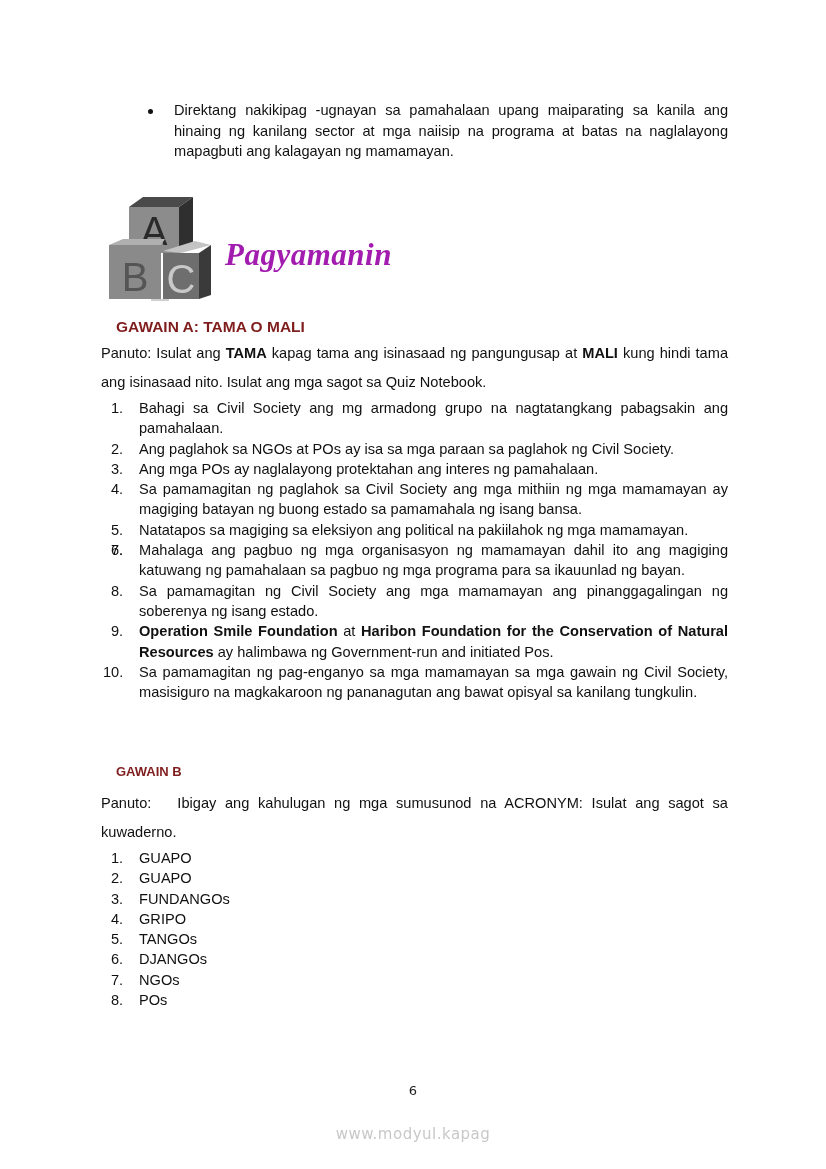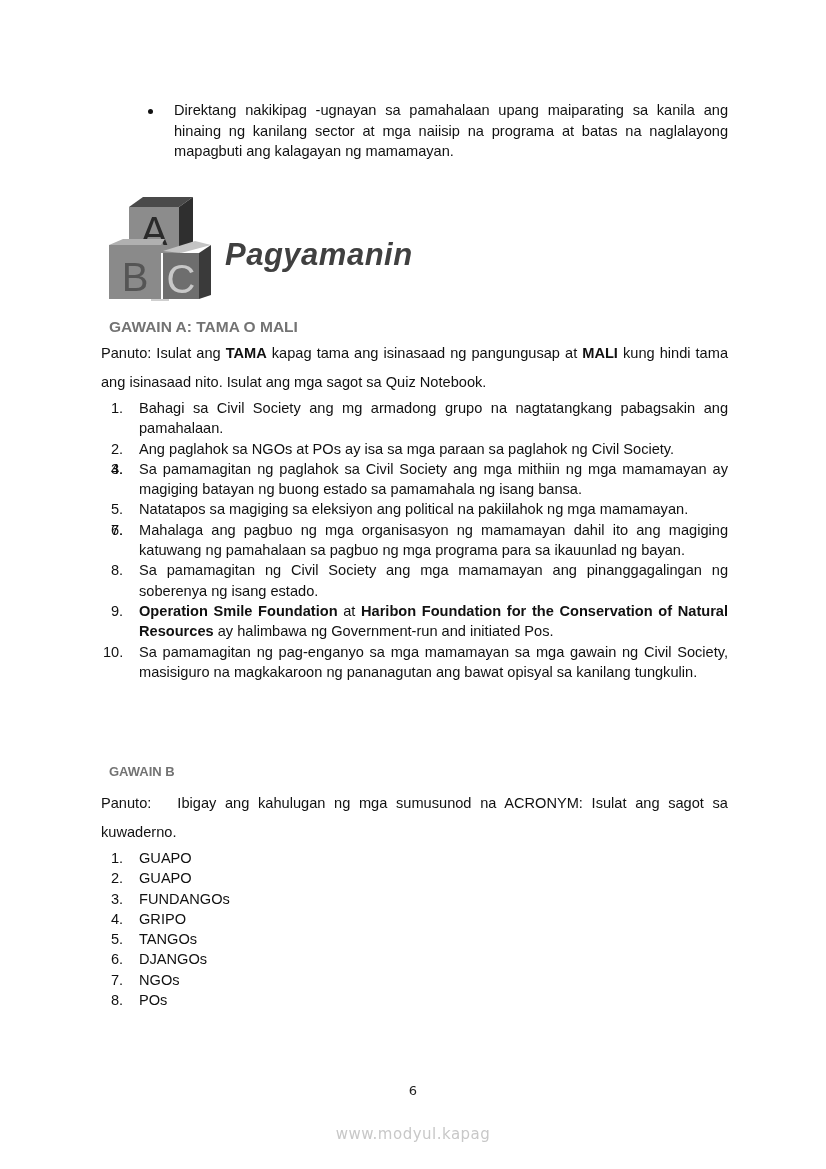--- a/index.html
+++ b/index.html
@@ -7,24 +7,24 @@
          font-family: "Liberation Sans", sans-serif; color: #111; }
   .page { position: absolute; left: 0; top: 0; width: 826px; height: 1169px; }
 
   .bullet-block { position: absolute; left: 148px; top: 100px; width: 580px; }
   .bullet-dot { position: absolute; left: 0; top: 9px; width: 5px; height: 5px; border-radius: 50%; background: #111; }
   .bullet-text { margin-left: 26px; font-size: 14.6px; line-height: 20.5px; text-align: justify; }
 
   .section-head { position: absolute; left: 105px; top: 193px; height: 110px; width: 400px; }
   .blocks { position: absolute; left: 0; top: 0; width: 110px; height: 110px; }
   .section-title { position: absolute; left: 120px; top: 44px;
-                   font-family: Liberation Sans, sans-serif; font-weight: bold; font-style: italic;
-                   font-size: 31px; color: #404040; letter-spacing: 0.5px; }
+                   font-family: Liberation Serif, serif; font-weight: bold; font-style: italic;
+                   font-size: 31px; color: #a21caf; letter-spacing: 0.5px; }
 
-  .heading { position: absolute; left: 109px; font-weight: bold; color: #737373; }
+  .heading { position: absolute; left: 116px; font-weight: bold; color: #7f1d1d; }
   .h-a { top: 318px; font-size: 15.5px; }
   .h-b { top: 764px; font-size: 13px; }
 
   .para { position: absolute; left: 101px; width: 627px; font-size: 14.6px; line-height: 29px; text-align: justify; }
   .p-a { top: 339px; }
   .p-b { top: 789px; }
 
   ol.items { position: absolute; margin: 0; padding: 0; list-style: none; font-size: 14.6px; line-height: 20.3px; }
   ol.items li { position: relative; padding-left: 38px; text-align: justify; }
   ol.items li .num { position: absolute; left: 10px; top: 0; }
@@ -67,21 +67,21 @@
     </svg>
     <div class="section-title">Pagyamanin</div>
   </div>
 
   <div class="heading h-a">GAWAIN A: TAMA O MALI</div>
   <div class="para p-a"><span>Panuto: Isulat ang </span><b>TAMA</b><span> kapag tama ang isinasaad ng pangungusap at </span><b>MALI</b><span> kung hindi tama ang isinasaad nito.  Isulat ang mga sagot sa Quiz Notebook.</span></div>
 
   <ol class="items list-a">
     <li><span class="num">1.</span><span> Bahagi sa Civil Society ang mg armadong grupo na nagtatangkang pabagsakin ang pamahalaan.</span></li>
     <li><span class="num">2.</span><span>Ang paglahok sa NGOs at POs ay isa sa mga paraan sa paglahok ng Civil Society.</span></li>
-    <li><span class="num">3.</span></li>
+    <li><span class="num">3.</span><span>Ang mga POs ay naglalayong protektahan ang interes ng pamahalaan.</span></li>
     <li><span class="num">4.</span><span>Sa pamamagitan ng paglahok sa Civil Society ang mga mithiin ng mga mamamayan ay magiging batayan ng buong estado sa pamamahala ng isang bansa.</span></li>
     <li><span class="num">5.</span><span>Natatapos sa magiging sa eleksiyon ang political na pakiilahok ng mga mamamayan.</span></li>
     <li><span class="num">6.</span></li>
     <li><span class="num">7.</span><span>Mahalaga ang pagbuo ng mga organisasyon ng mamamayan dahil ito ang magiging katuwang ng pamahalaan sa pagbuo ng mga programa para sa ikauunlad ng bayan.</span></li>
     <li><span class="num">8.</span><span>Sa pamamagitan ng Civil Society ang mga mamamayan ang pinanggagalingan ng soberenya ng isang estado.</span></li>
     <li><span class="num">9.</span><b>Operation Smile Foundation</b><span> at </span><b>Haribon Foundation for the Conservation of Natural Resources</b><span> ay halimbawa ng Government-run and initiated Pos.</span></li>
     <li><span class="num" style="left:2px">10.</span><span>Sa pamamagitan ng pag-enganyo sa mga mamamayan sa mga gawain ng Civil Society, masisiguro na magkakaroon ng pananagutan ang bawat opisyal sa kanilang tungkulin.</span></li>
   </ol>
 
   <div class="heading h-b">GAWAIN B</div>

